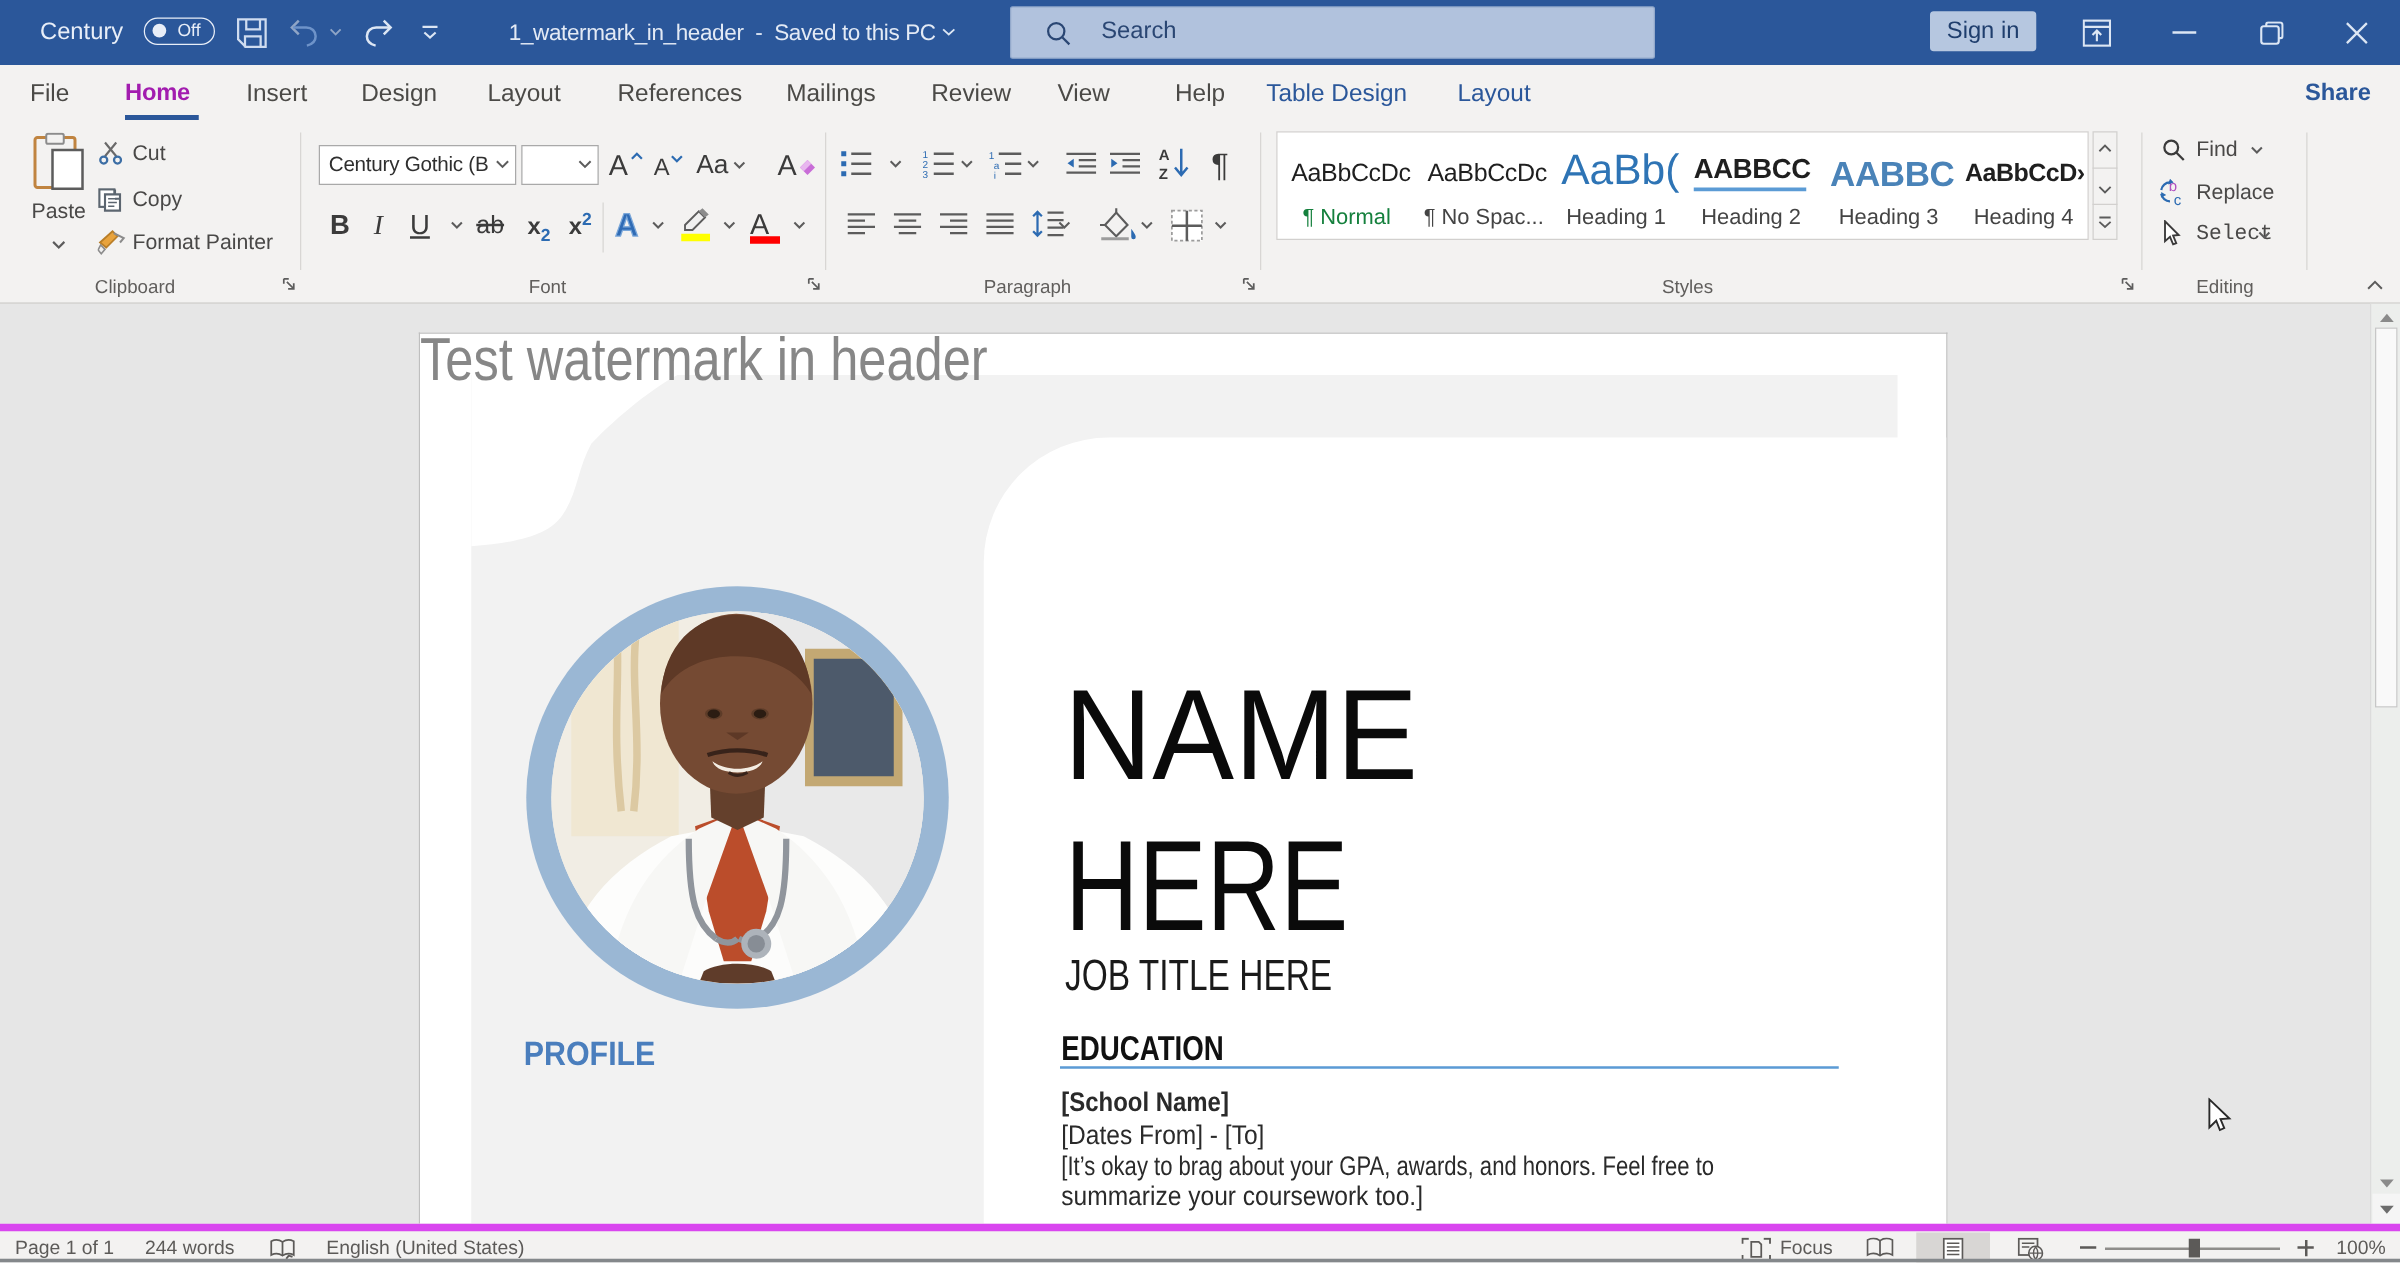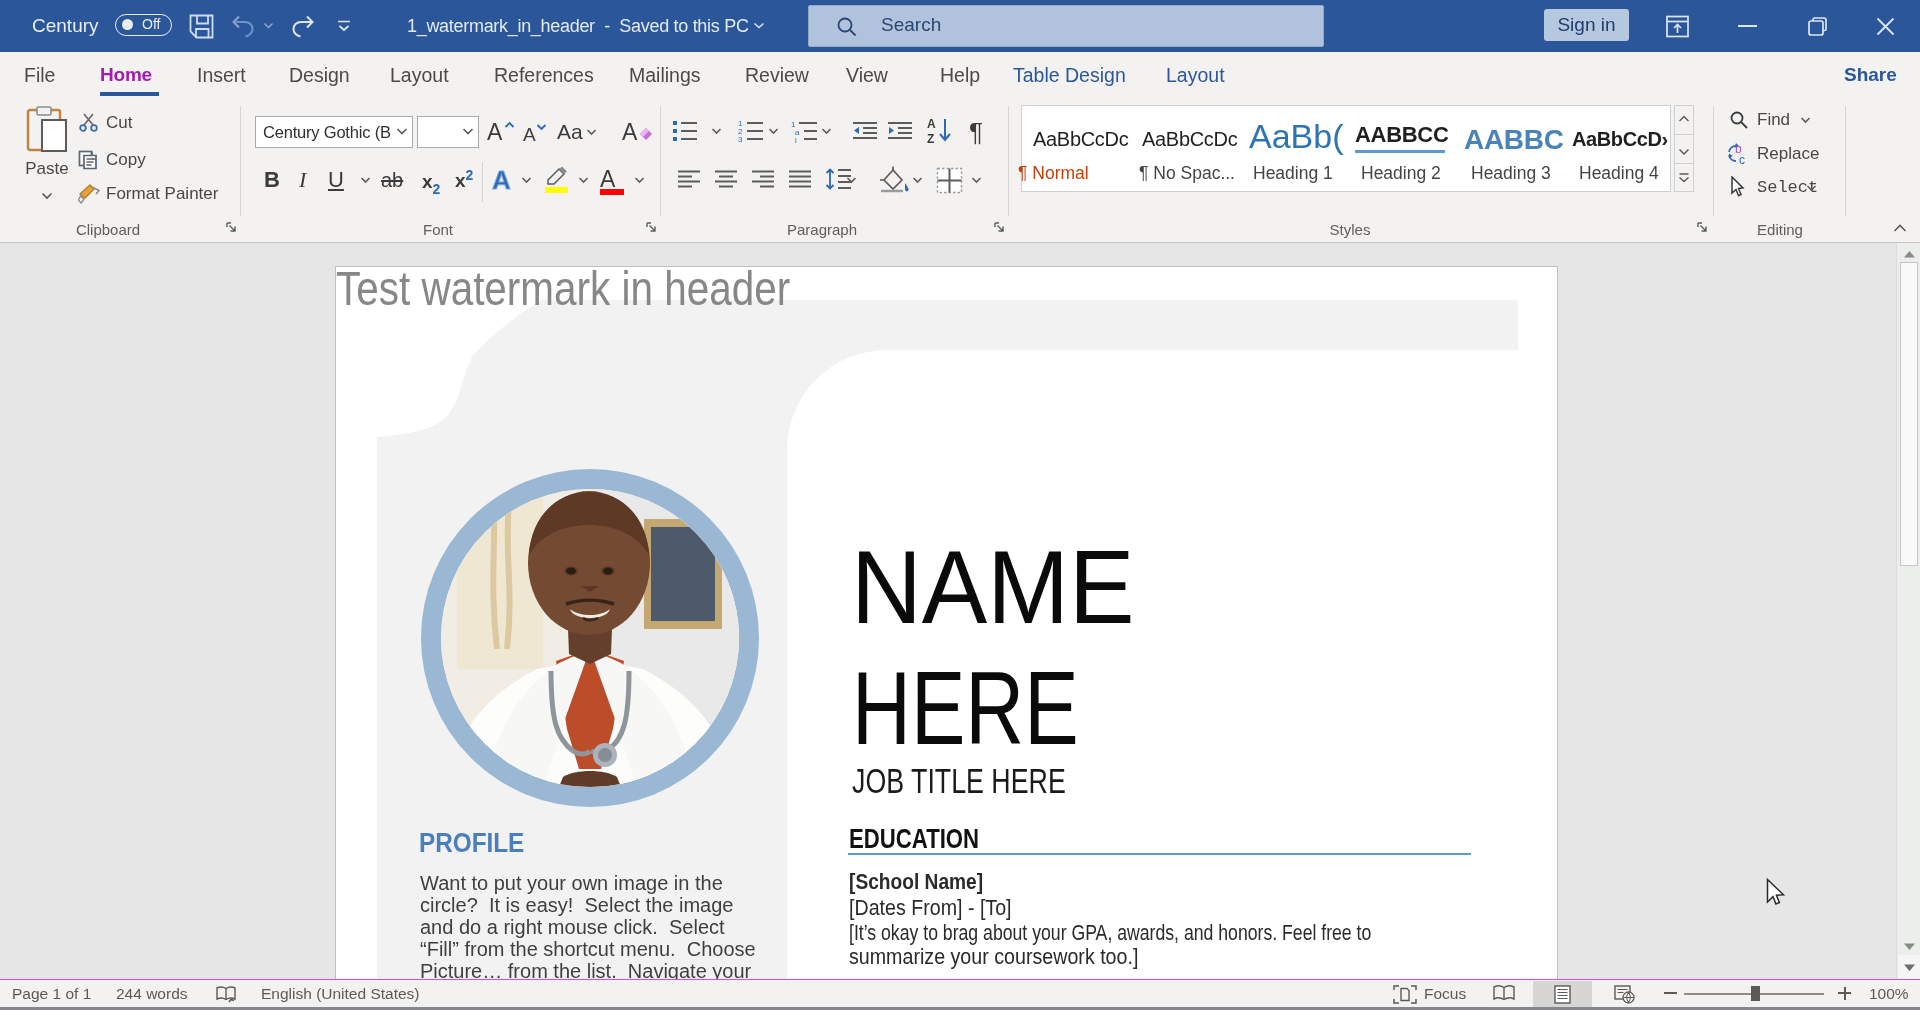--- a/index.html
+++ b/index.html
@@ -48,21 +48,21 @@
 #profiletext { position:absolute; left:84px; top:606px; font-size:20px; color:#3f3f3f; line-height:21.9px; transform-origin:0 0; white-space:nowrap; }
 #educationh { position:absolute; left:513px; top:558px; font-size:27.6px; font-weight:bold; color:#111; transform-origin:0 0; line-height:1; transform:scaleX(0.803); }
 #edurule { position:absolute; left:512px; top:586px; width:623px; height:2px; background:#5b9bd5; }
 .eduline { position:absolute; left:513px; font-size:21.5px; color:#2a2a2a; transform-origin:0 0; line-height:1; white-space:nowrap; }
 
 
 #vscroll { position:absolute; left:1896px; top:0; width:24px; height:736px; background:#eceeec; border-left:1px solid #dcdcdc; }
 #vthumb { position:absolute; left:3px; top:19px; width:18px; height:304px; background:#f9f9f9; border:1px solid #c7c7c7; }
 
 
-#statusbar { position:absolute; left:0; top:979px; width:1920px; height:28px; background:#f3f2f1; border-top:1px solid #d946ef; font-size:15.5px; color:#5c5a58; }
+#statusbar { position:absolute; left:0; top:979px; width:1920px; height:28px; background:#f3f2f1; border-top:6px solid #d946ef; font-size:15.5px; color:#5c5a58; }
 #bottomstrip { position:absolute; left:0; top:1007px; width:1920px; height:3px; background:#84888b; }
 .sbitem { position:absolute; top:0; height:27px; line-height:27px; }
 </style>
 </head>
 <body>
 <div id="app">
   <div id="titlebar">
     <div id="autosave">Century</div>
     <div id="toggle">
         <div class="knob"></div>
@@ -308,21 +308,21 @@
     </svg>
     <svg class="abs" style="left:971px; top:77px;" width="11" height="8" viewBox="0 0 11 8">
         <path d="M1.5,1 L5.5,5 L9.5,1" stroke="#5c5c5c" stroke-width="1.6" fill="none"></path>
       </svg>
     <svg class="abs launch" style="left:994px; top:122px;" width="11" height="11" viewBox="0 0 11 11">
         <path d="M1,1 h4 M1,1 v4 M3.5,3.5 L9,9 M9,4.5 V9 H4.5" stroke="#5c5c5c" stroke-width="1.4" fill="none"></path>
       </svg>
 
     <div class="abs" style="left:1021px; top:5px; width:650px; height:87px; background:#fff; border:1px solid #d2d0ce;"></div>
     <div class="abs" style="left:1033px; top:27.8px; font-size:20px; letter-spacing:-0.3px; color:#1f1f1f;">AaBbCcDc</div>
-    <div class="abs" style="left:1018px; top:63px; font-size:17.5px; color:#c2410c;">¶ Normal</div>
+    <div class="abs" style="left:1042px; top:63px; font-size:17.5px; color:#15803d;">¶ Normal</div>
     <div class="abs" style="left:1142px; top:27.8px; font-size:20px; letter-spacing:-0.3px; color:#1f1f1f;">AaBbCcDc</div>
     <div class="abs" style="left:1139px; top:63px; font-size:17.5px; color:#444;">¶ No Spac...</div>
     <div class="abs" style="left:1249px; top:16.6px; font-size:34px; color:#2e74b5;">AaBb(</div>
     <div class="abs" style="left:1253px; top:63px; font-size:17.5px; color:#444;">Heading 1</div>
     <div class="abs" style="left:1355px; top:22.2px; font-size:22px; font-weight:bold; color:#1f1f1f; letter-spacing:-0.3px;">AABBCC</div>
     <div class="abs" style="left:1355px; top:50px; width:90px; height:2.5px; background:#5b9bd5;"></div>
     <div class="abs" style="left:1361px; top:63px; font-size:17.5px; color:#444;">Heading 2</div>
     <div class="abs" style="left:1464px; top:23.8px; font-size:28px; font-weight:bold; color:#4a83b8; letter-spacing:-0.3px;">AABBC</div>
     <div class="abs" style="left:1471px; top:63px; font-size:17.5px; color:#444;">Heading 3</div>
     <div class="abs" style="left:1572px; top:28px; font-size:20px; font-weight:bold; letter-spacing:-0.4px; color:#1f1f1f;">AaBbCcD›</div>
@@ -408,21 +408,20 @@
           <path d="M132,262 C138,266 145,266 149,262 M168,260 C162,265 156,265 150,262" stroke="#90959c" stroke-width="5" fill="none"></path>
           <circle cx="164" cy="266" r="12" fill="#adb3ba"></circle>
           <circle cx="164" cy="266" r="7" fill="#878d95"></circle>
         </svg>
       </div>
         </div>
       <div class="bigname" id="name1" style="left:514.6px; top:268.6px; transform:scaleX(0.9527);">NAME</div>
       <div class="bigname" id="name2" style="left:515.7px; top:389.8px; transform:scaleX(0.7918);">HERE</div>
       <div id="jobtitle">JOB TITLE HERE</div>
       <div id="profileh">PROFILE</div>
-      <div id="profiletext">Want to put your own image in the<br>circle?&nbsp; It is easy!&nbsp; Select the image<br>and do a right mouse click.&nbsp; Select<br>“Fill” from the shortcut menu.&nbsp; Choose<br>Picture… from the list.&nbsp; Navigate your</div>
       <div id="educationh">EDUCATION</div>
       <div id="edurule"></div>
       <div class="eduline" style="top:605px; font-weight:bold; transform:scaleX(0.891);">[School Name]</div>
       <div class="eduline" style="top:631px; transform:scaleX(0.913);">[Dates From] - [To]</div>
       <div class="eduline" style="top:655.8px; transform:scaleX(0.821);">[It’s okay to brag about your GPA, awards, and honors. Feel free to</div>
       <div class="eduline" style="top:680.4px; transform:scaleX(0.914);">summarize your coursework too.]</div>
     </div>
     <div id="vscroll">
       <div id="vthumb"></div>
       <svg class="abs" style="left:6px; top:7px;" width="13" height="9" viewBox="0 0 13 9">

